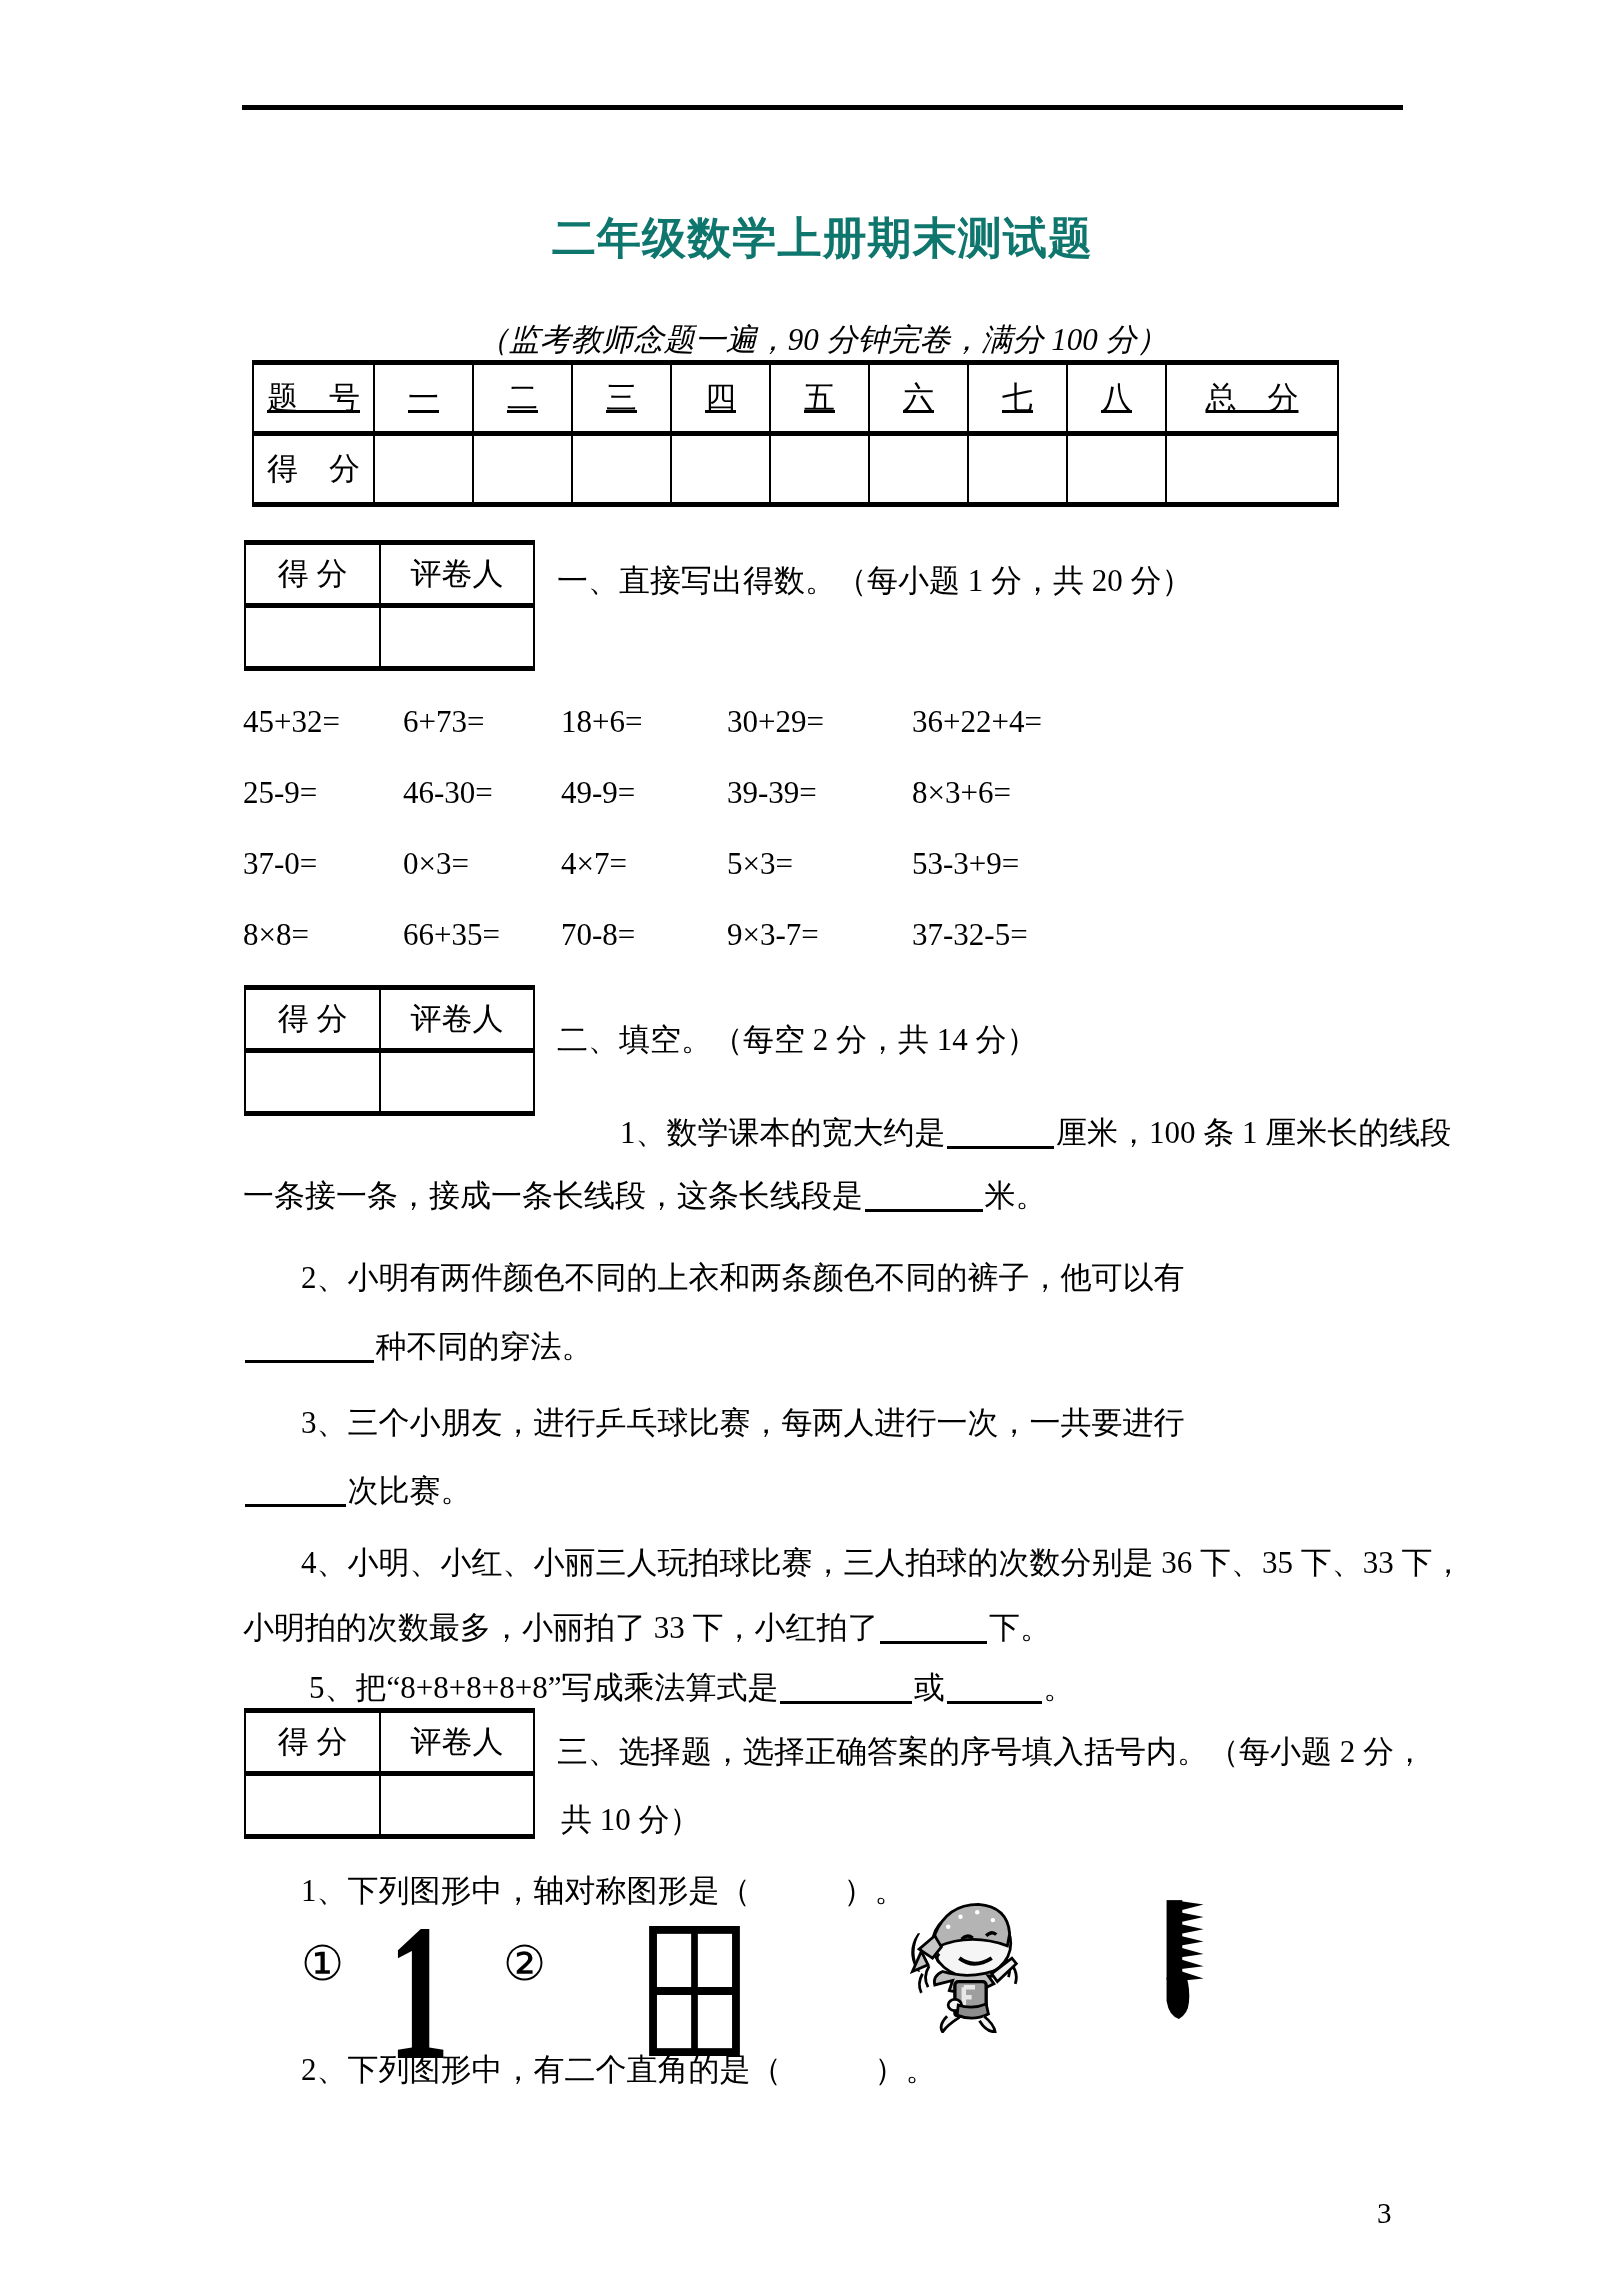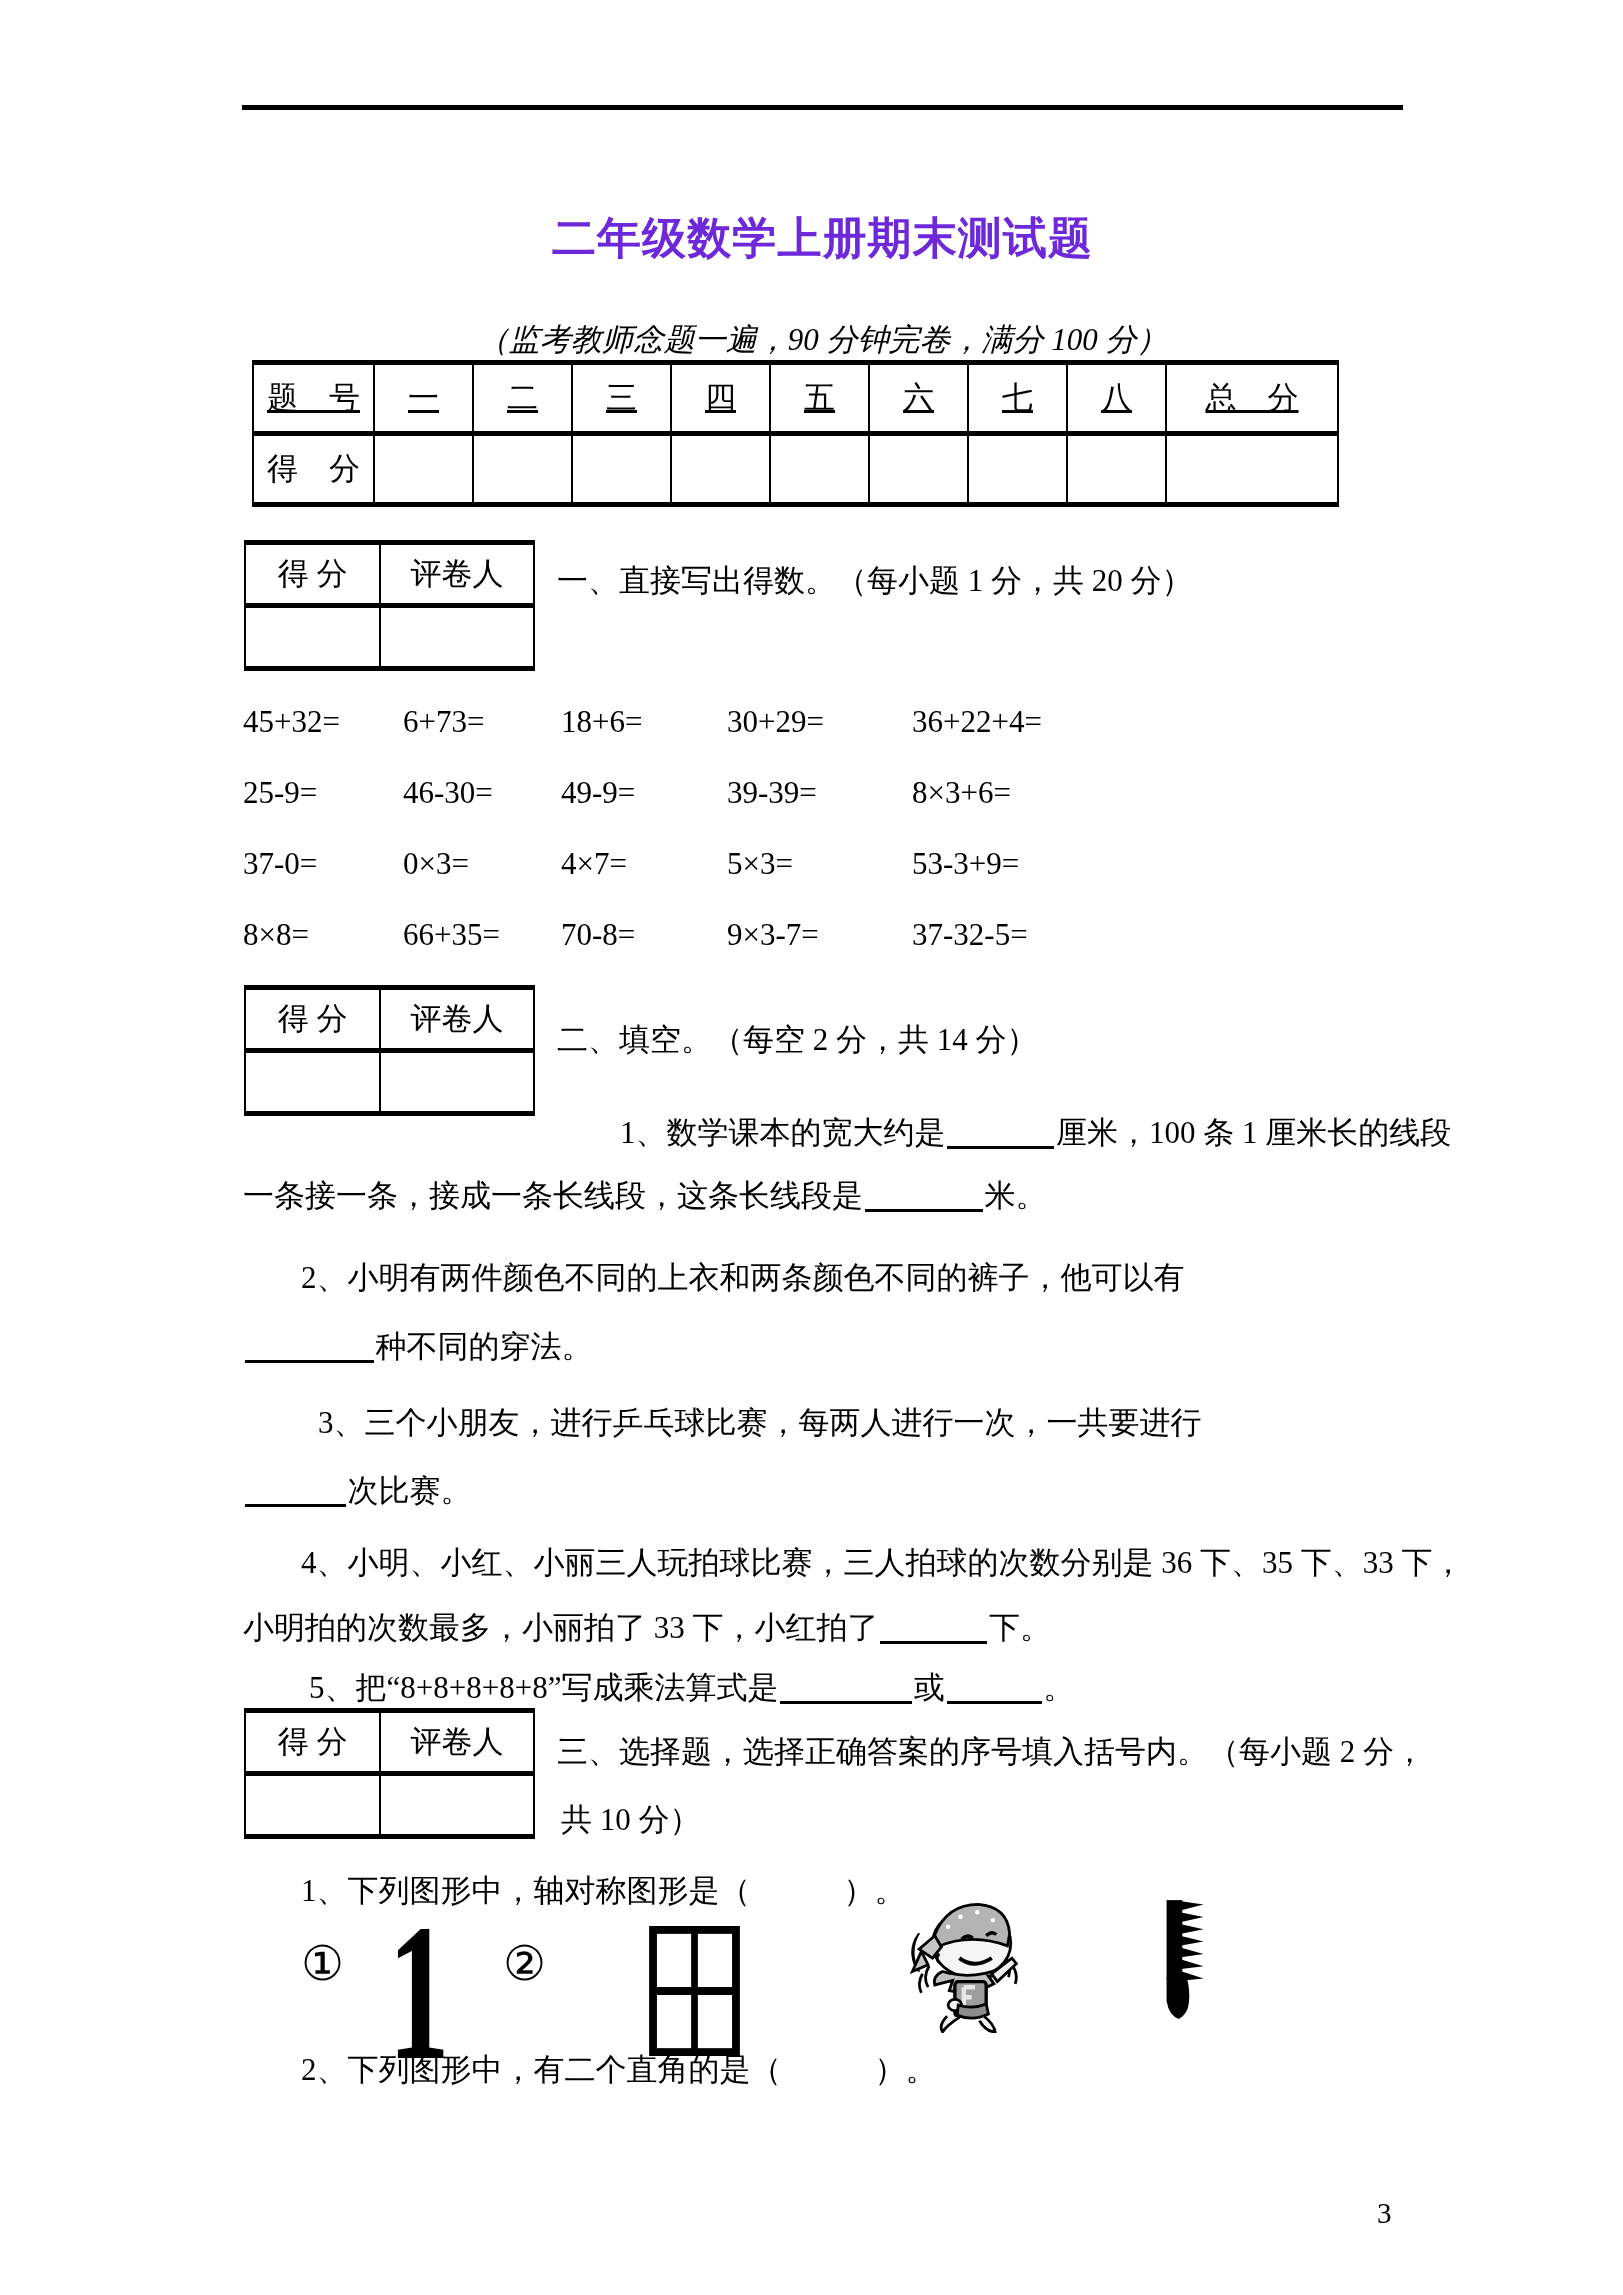--- a/index.html
+++ b/index.html
@@ -9,21 +9,21 @@
     background:#ffffff;
     font-family:"Liberation Serif","DejaVu Serif",serif;
     color:#000;
     overflow:hidden;
   }
   .abs{position:absolute;}
   .header-rule{left:242px;top:105px;width:1161px;height:5px;background:#000;}
   .title{
     left:242px;top:209px;width:1161px;
     text-align:center;
-    font-size:44px;font-weight:bold;color:#6d28d9;
+    font-size:44px;font-weight:bold;color:#0f766e;
     letter-spacing:1.1px;white-space:nowrap;
   }
   .subtitle{
     left:242px;top:319px;width:1161px;
     text-align:center;font-size:31px;white-space:nowrap;font-style:italic;
   }
   
   table.score-table{
     left:252px;top:360px;width:1082px;
     border-collapse:collapse;table-layout:fixed;
@@ -184,21 +184,21 @@
     <span>一条接一条，接成一条长线段，这条长线段是</span><span class="blank b210"></span><span>米。</span>
   </div>
 
   <div class="abs tline" style="left:301px;top:1258px;">
     <span>2、小明有两件颜色不同的上衣和两条颜色不同的裤子，他可以有</span>
   </div>
   <div class="abs tline" style="left:243px;top:1327px;">
     <span class="blank b230"></span><span>种不同的穿法。</span>
   </div>
 
-  <div class="abs tline" style="left:318px;top:1403px;text-align:center;">
+  <div class="abs tline" style="left:301px;top:1403px;text-align:center;">
     <span>3、三个小朋友，进行乒乓球比赛，每两人进行一次，一共要进行</span>
   </div>
   <div class="abs tline" style="left:243px;top:1471px;">
     <span class="blank b180"></span><span>次比赛。</span>
   </div>
 
   <div class="abs tline" style="left:301px;top:1543px;">
     <span>4、小明、小红、小丽三人玩拍球比赛，三人拍球的次数分别是 36 下、35 下、33 下，</span>
   </div>
   <div class="abs tline" style="left:243px;top:1608px;">

